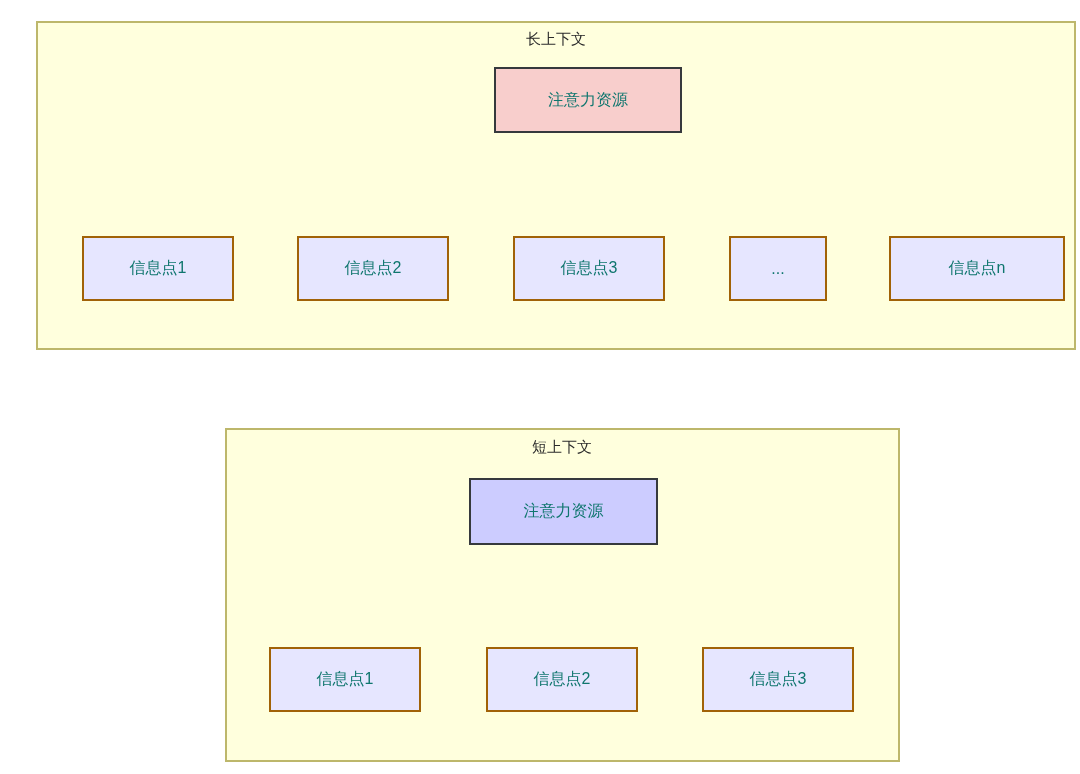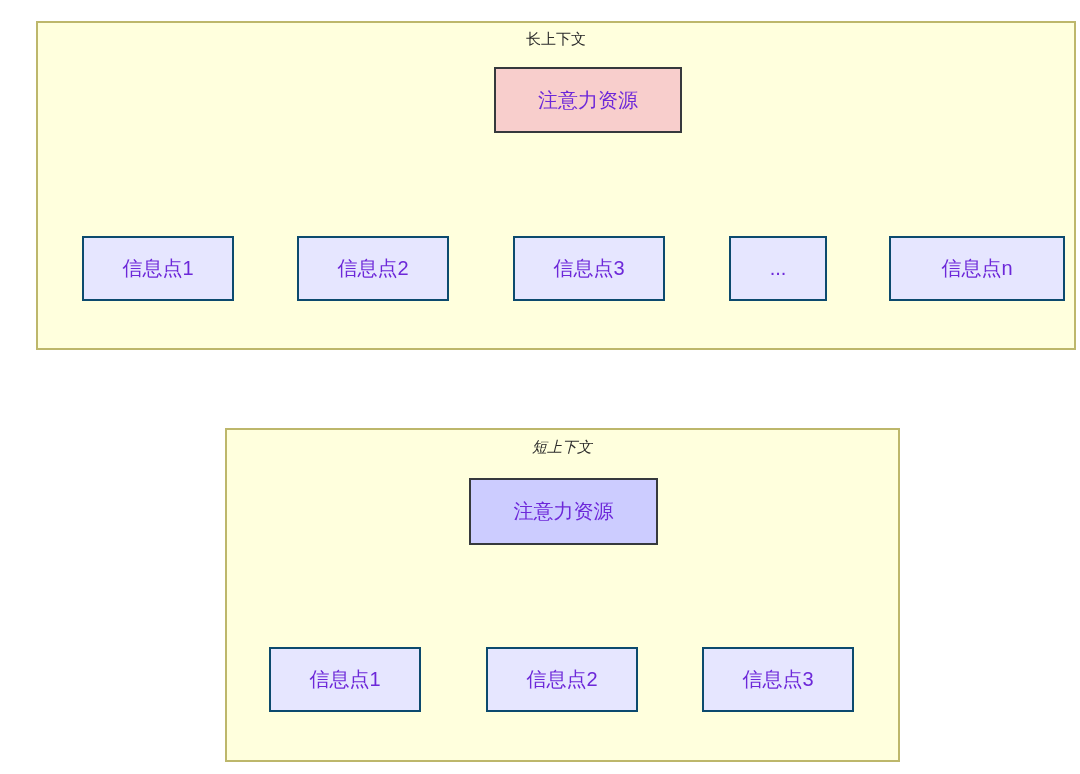--- a/index.html
+++ b/index.html
@@ -33,35 +33,35 @@
     white-space: nowrap;
     text-align: center;
     line-height: 1;
   }
   .node {
     position: absolute;
     box-sizing: border-box;
     display: flex;
     align-items: center;
     justify-content: center;
-    font-size: 20px;
-    color: #6d28d9;
+    font-size: 16px;
+    color: #0f766e;
     white-space: nowrap;
   }
   .node-root-long {
     background: #f8cecc;
     border: 2px solid #36393d;
   }
   .node-root-short {
     background: #ccccff;
     border: 2px solid #36393d;
   }
   .node-leaf {
     background: #e6e6ff;
-    border: 2px solid #0c4a6e;
+    border: 2px solid #a16207;
   }
   svg.edges {
     position: absolute;
     left: 0; top: 0;
     width: 1080px;
     height: 774px;
     pointer-events: none;
     overflow: visible;
   }
   .edge-path {
@@ -99,19 +99,19 @@
   <div id="panel-layer">
       <div class="panel" style="left: 20px; top: 21px; width: 1040px; height: 329px;"></div>
       <div class="panel-title" style="left: 440px; top: 31px; width: 200px;">长上下文</div>
       <div class="node node-root-long" style="left: 478px; top: 67px; width: 188px; height: 66px; background: rgb(248, 206, 204); border-color: rgb(54, 57, 61);">注意力资源</div>
       <div class="node node-leaf" style="left: 66px; top: 236px; width: 152px; height: 65px;">信息点1</div>
       <div class="node node-leaf" style="left: 281px; top: 236px; width: 152px; height: 65px;">信息点2</div>
       <div class="node node-leaf" style="left: 497px; top: 236px; width: 152px; height: 65px;">信息点3</div>
       <div class="node node-leaf" style="left: 713px; top: 236px; width: 98px; height: 65px;">...</div>
       <div class="node node-leaf" style="left: 873px; top: 236px; width: 176px; height: 65px;">信息点n</div>
       <div class="panel" style="left: 209px; top: 428px; width: 675px; height: 334px;"></div>
-      <div class="panel-title" style="left: 446px; top: 439px; width: 200px; font-style: italic;">短上下文</div>
+      <div class="panel-title" style="left: 446px; top: 439px; width: 200px;">短上下文</div>
       <div class="node node-root-short" style="left: 453px; top: 478px; width: 189px; height: 67px; background: rgb(204, 204, 255); border-color: rgb(54, 57, 61);">注意力资源</div>
       <div class="node node-leaf" style="left: 253px; top: 647px; width: 152px; height: 65px;">信息点1</div>
       <div class="node node-leaf" style="left: 470px; top: 647px; width: 152px; height: 65px;">信息点2</div>
       <div class="node node-leaf" style="left: 686px; top: 647px; width: 152px; height: 65px;">信息点3</div>
     </div>
 </div>
 
 </body></html>

